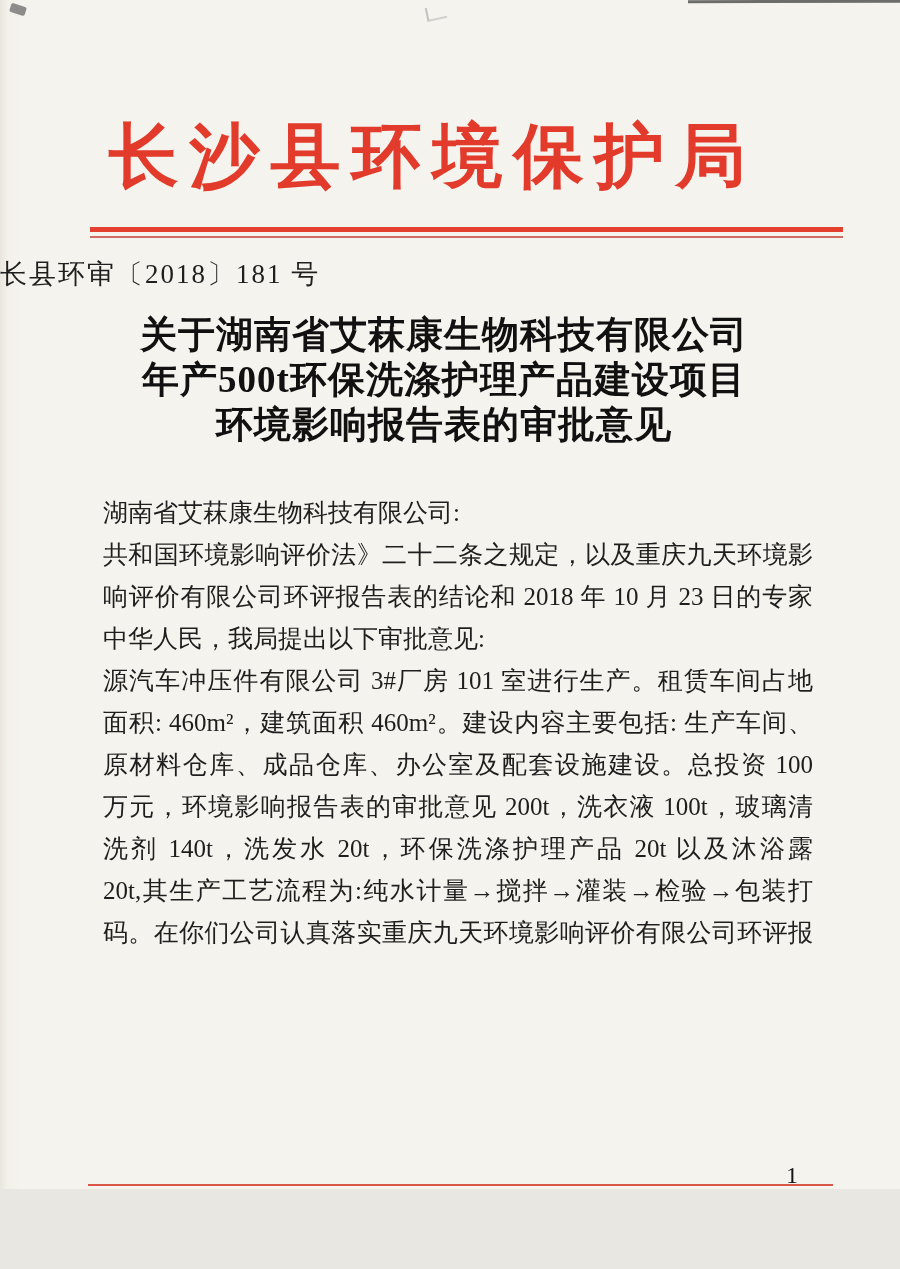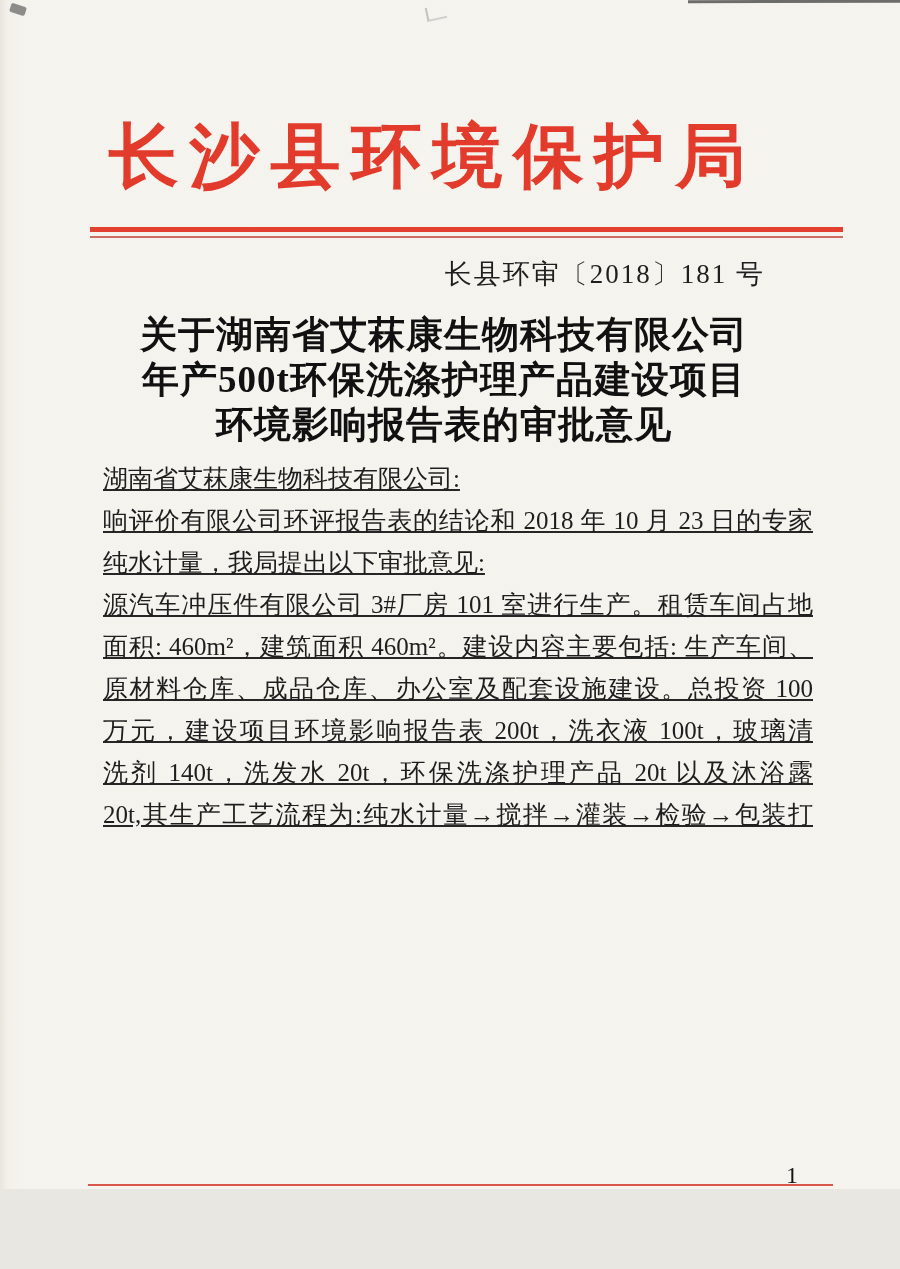--- a/index.html
+++ b/index.html
@@ -47,39 +47,39 @@
   .rule { position: absolute; left: 90px; width: 753px; }
   .rule-top { top: 227px; }
   .rule-top .thick { height: 5px; background: #e4402f; }
   .rule-top .thin  { height: 2px; background: #cf6d62; margin-top: 4px; }
   .rule-bottom { top: 1184px; left: 88px; width: 745px; }
   .rule-bottom .thin  { height: 2px; background: #d9574a; }
   .rule-bottom .thick { height: 6px; background: #e64b3b; margin-top: 4px; }
   .doc-number {
     position: absolute;
     top: 256px; left: 0; width: 765px;
-    text-align: right;
+    text-align: left;
     font-size: 27px;
     letter-spacing: 2px;
     color: #1f1f1f;
   }
   .doc-title {
     position: absolute;
     top: 312px; left: 0; width: 900px;
     transform: translateX(-6px);
     text-align: center;
     font-weight: bold;
     font-size: 37px;
     line-height: 45px;
     color: #111;
     letter-spacing: 1px;
   }
   .body-block {
     position: absolute;
-    top: 458px; left: 103px; width: 710px; text-decoration: underline;
+    top: 492px; left: 103px; width: 710px;
   }
   .line {
     height: 42px;
     line-height: 42px;
     font-size: 25px;
     color: #1e1e1e;
     white-space: nowrap;
   }
   .just { text-align: justify; text-align-last: justify; text-justify: inter-character; white-space: normal; overflow: hidden; }
   .start { text-align: left; }
@@ -111,28 +111,30 @@
   <div class="doc-number">长县环审〔2018〕181 号</div>
 
   <div class="doc-title">
     <div>关于湖南省艾菻康生物科技有限公司</div>
     <div>年产500t环保洗涤护理产品建设项目</div>
     <div>环境影响报告表的审批意见</div>
   </div>
 
   <div class="body-block">
     <div class="line start">湖南省艾菻康生物科技有限公司:</div>
+    <div class="line just">共和国环境影响评价法》二十二条之规定，以及重庆九天环境影</div>
     <div class="line just">响评价有限公司环评报告表的结论和 2018 年 10 月 23 日的专家</div>
-    <div class="line start">纯水计量，我局提出以下审批意见:</div>
+    <div class="line start">中华人民，我局提出以下审批意见:</div>
     <div class="line just">源汽车冲压件有限公司 3#厂房 101 室进行生产。租赁车间占地</div>
     <div class="line just">面积: 460m²，建筑面积 460m²。建设内容主要包括: 生产车间、</div>
     <div class="line just">原材料仓库、成品仓库、办公室及配套设施建设。总投资 100</div>
-    <div class="line just">万元，建设项目环境影响报告表 200t，洗衣液 100t，玻璃清</div>
+    <div class="line just">万元，环境影响报告表的审批意见 200t，洗衣液 100t，玻璃清</div>
     <div class="line just">洗剂 140t，洗发水 20t，环保洗涤护理产品 20t 以及沐浴露</div>
     <div class="line just">20t,其生产工艺流程为:纯水计量→搅拌→灌装→检验→包装打</div>
+    <div class="line just">码。在你们公司认真落实重庆九天环境影响评价有限公司环评报</div>
   </div>
 
   <div class="page-number">1</div>
 
   <div class="rule rule-bottom">
     <div class="thin"></div>
     <div class="thick"></div>
   </div>
 
 </div>

